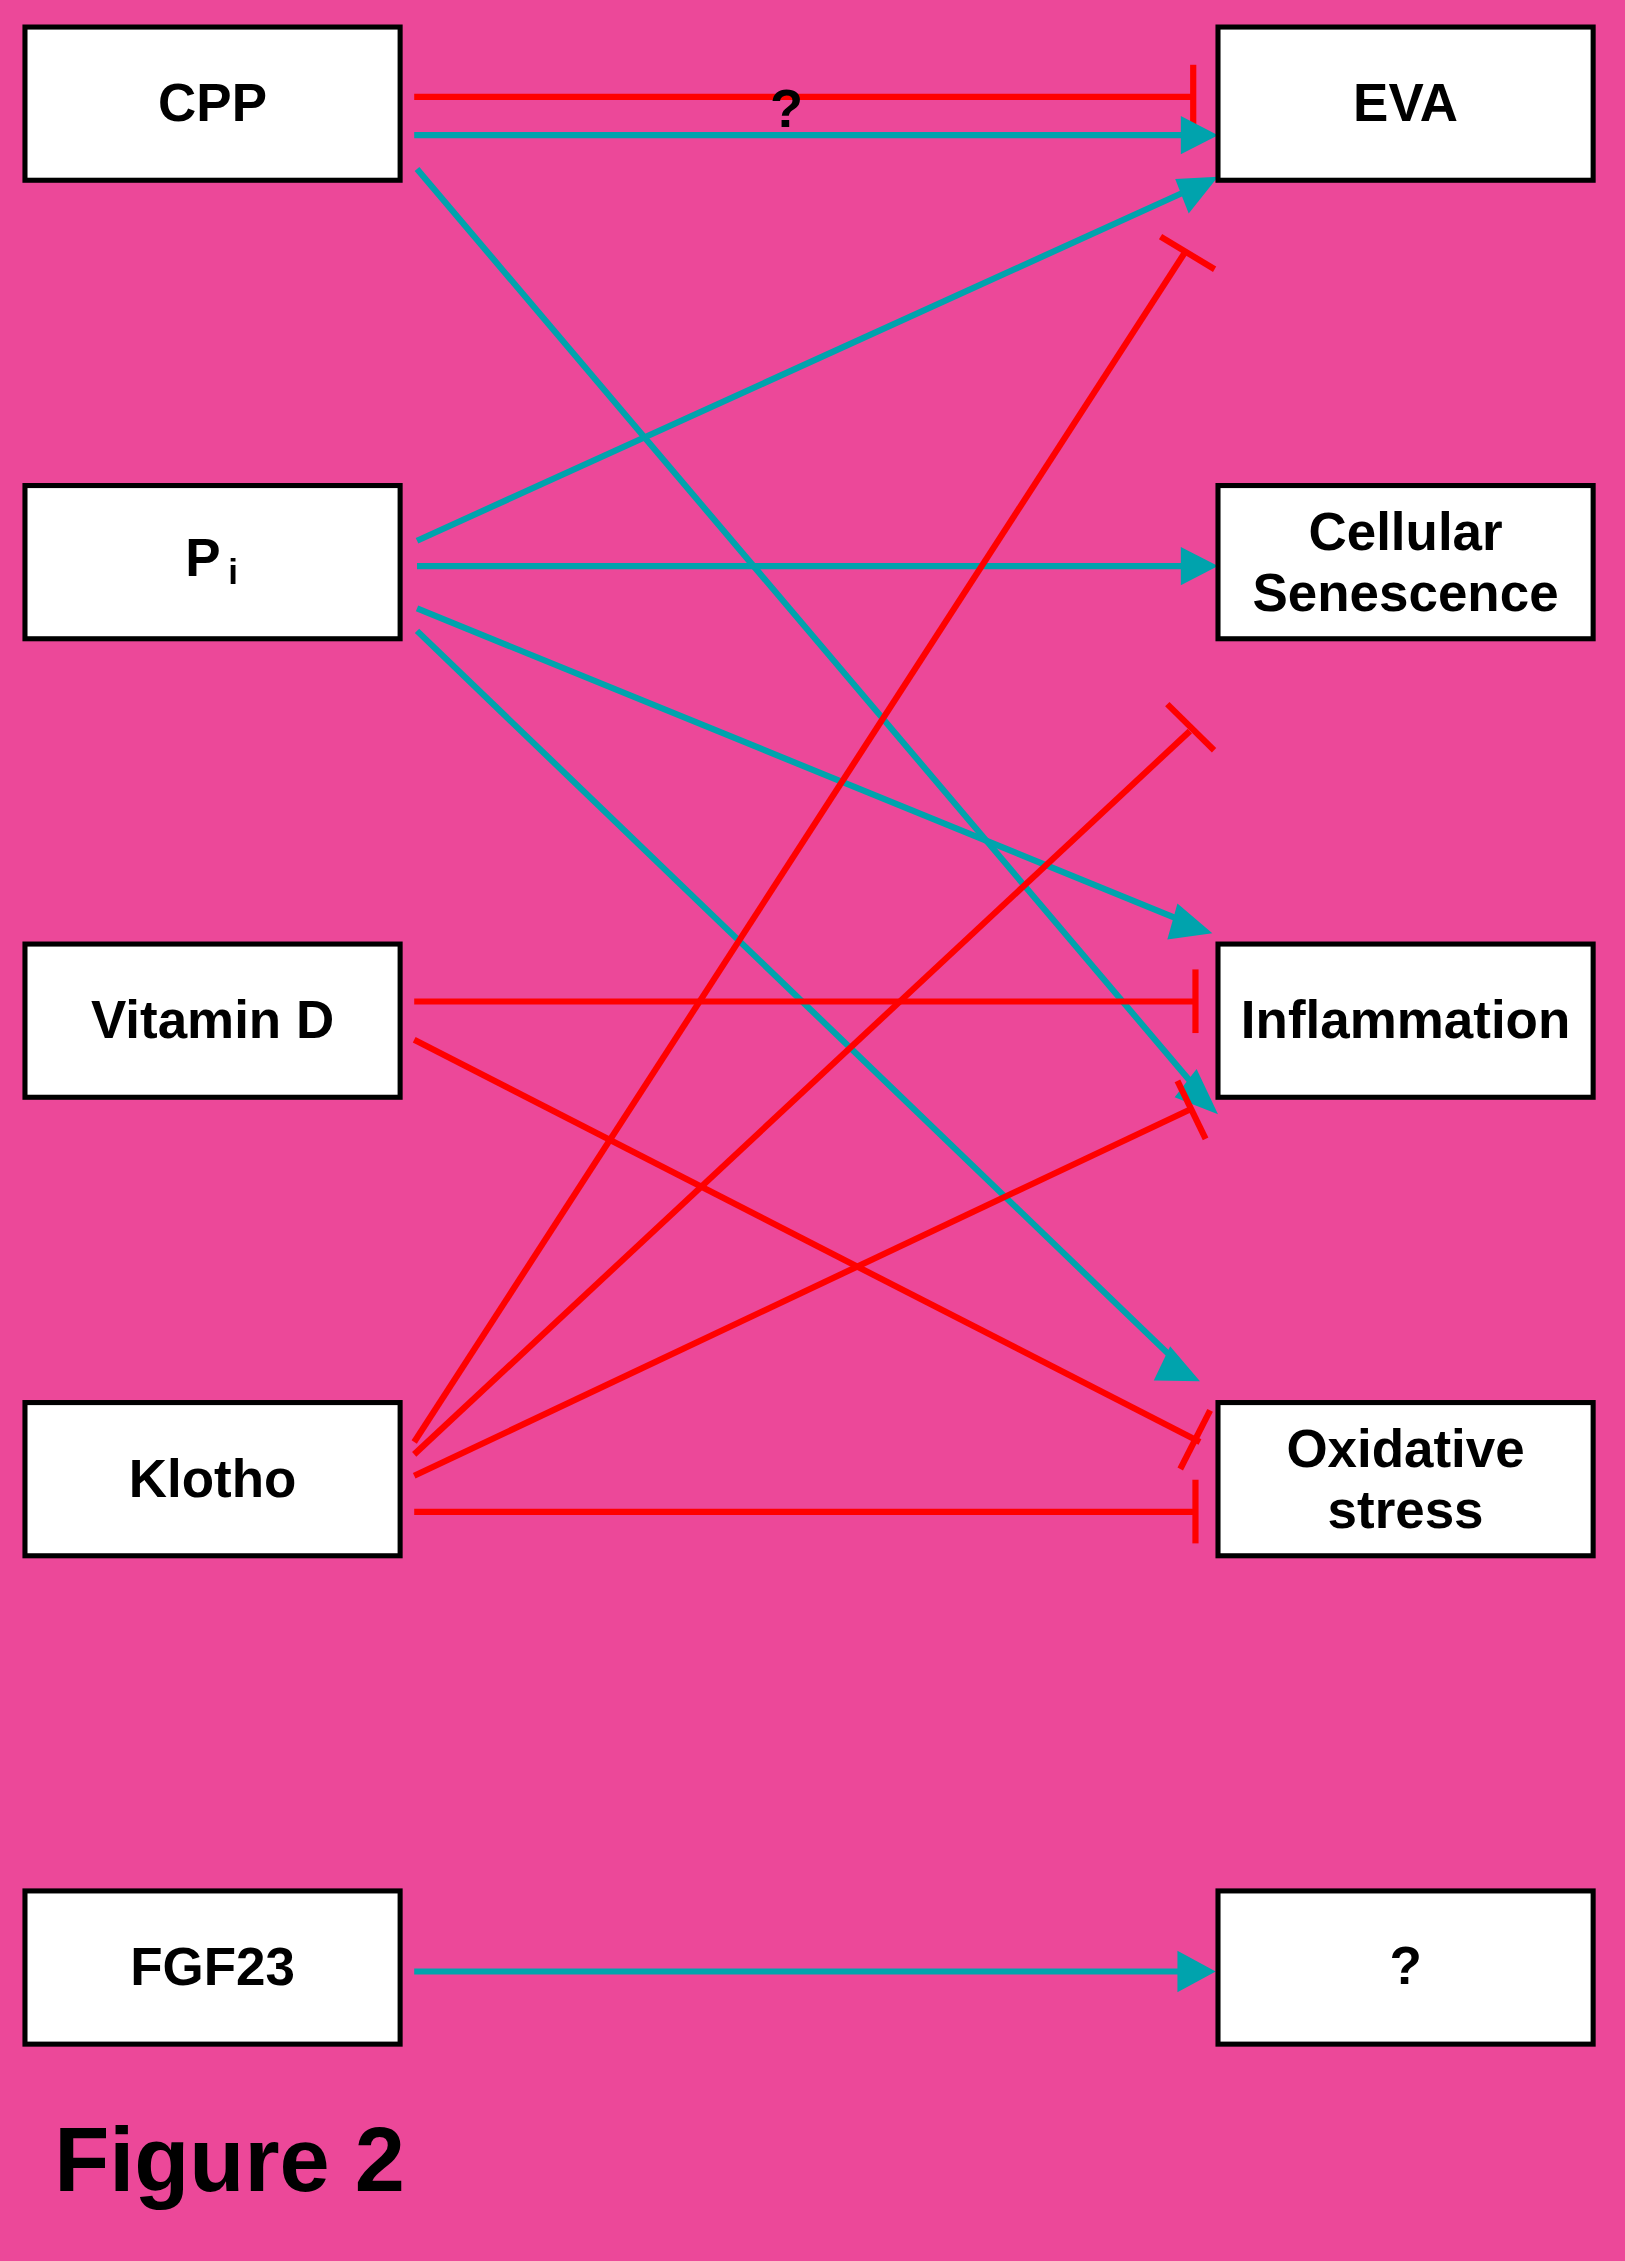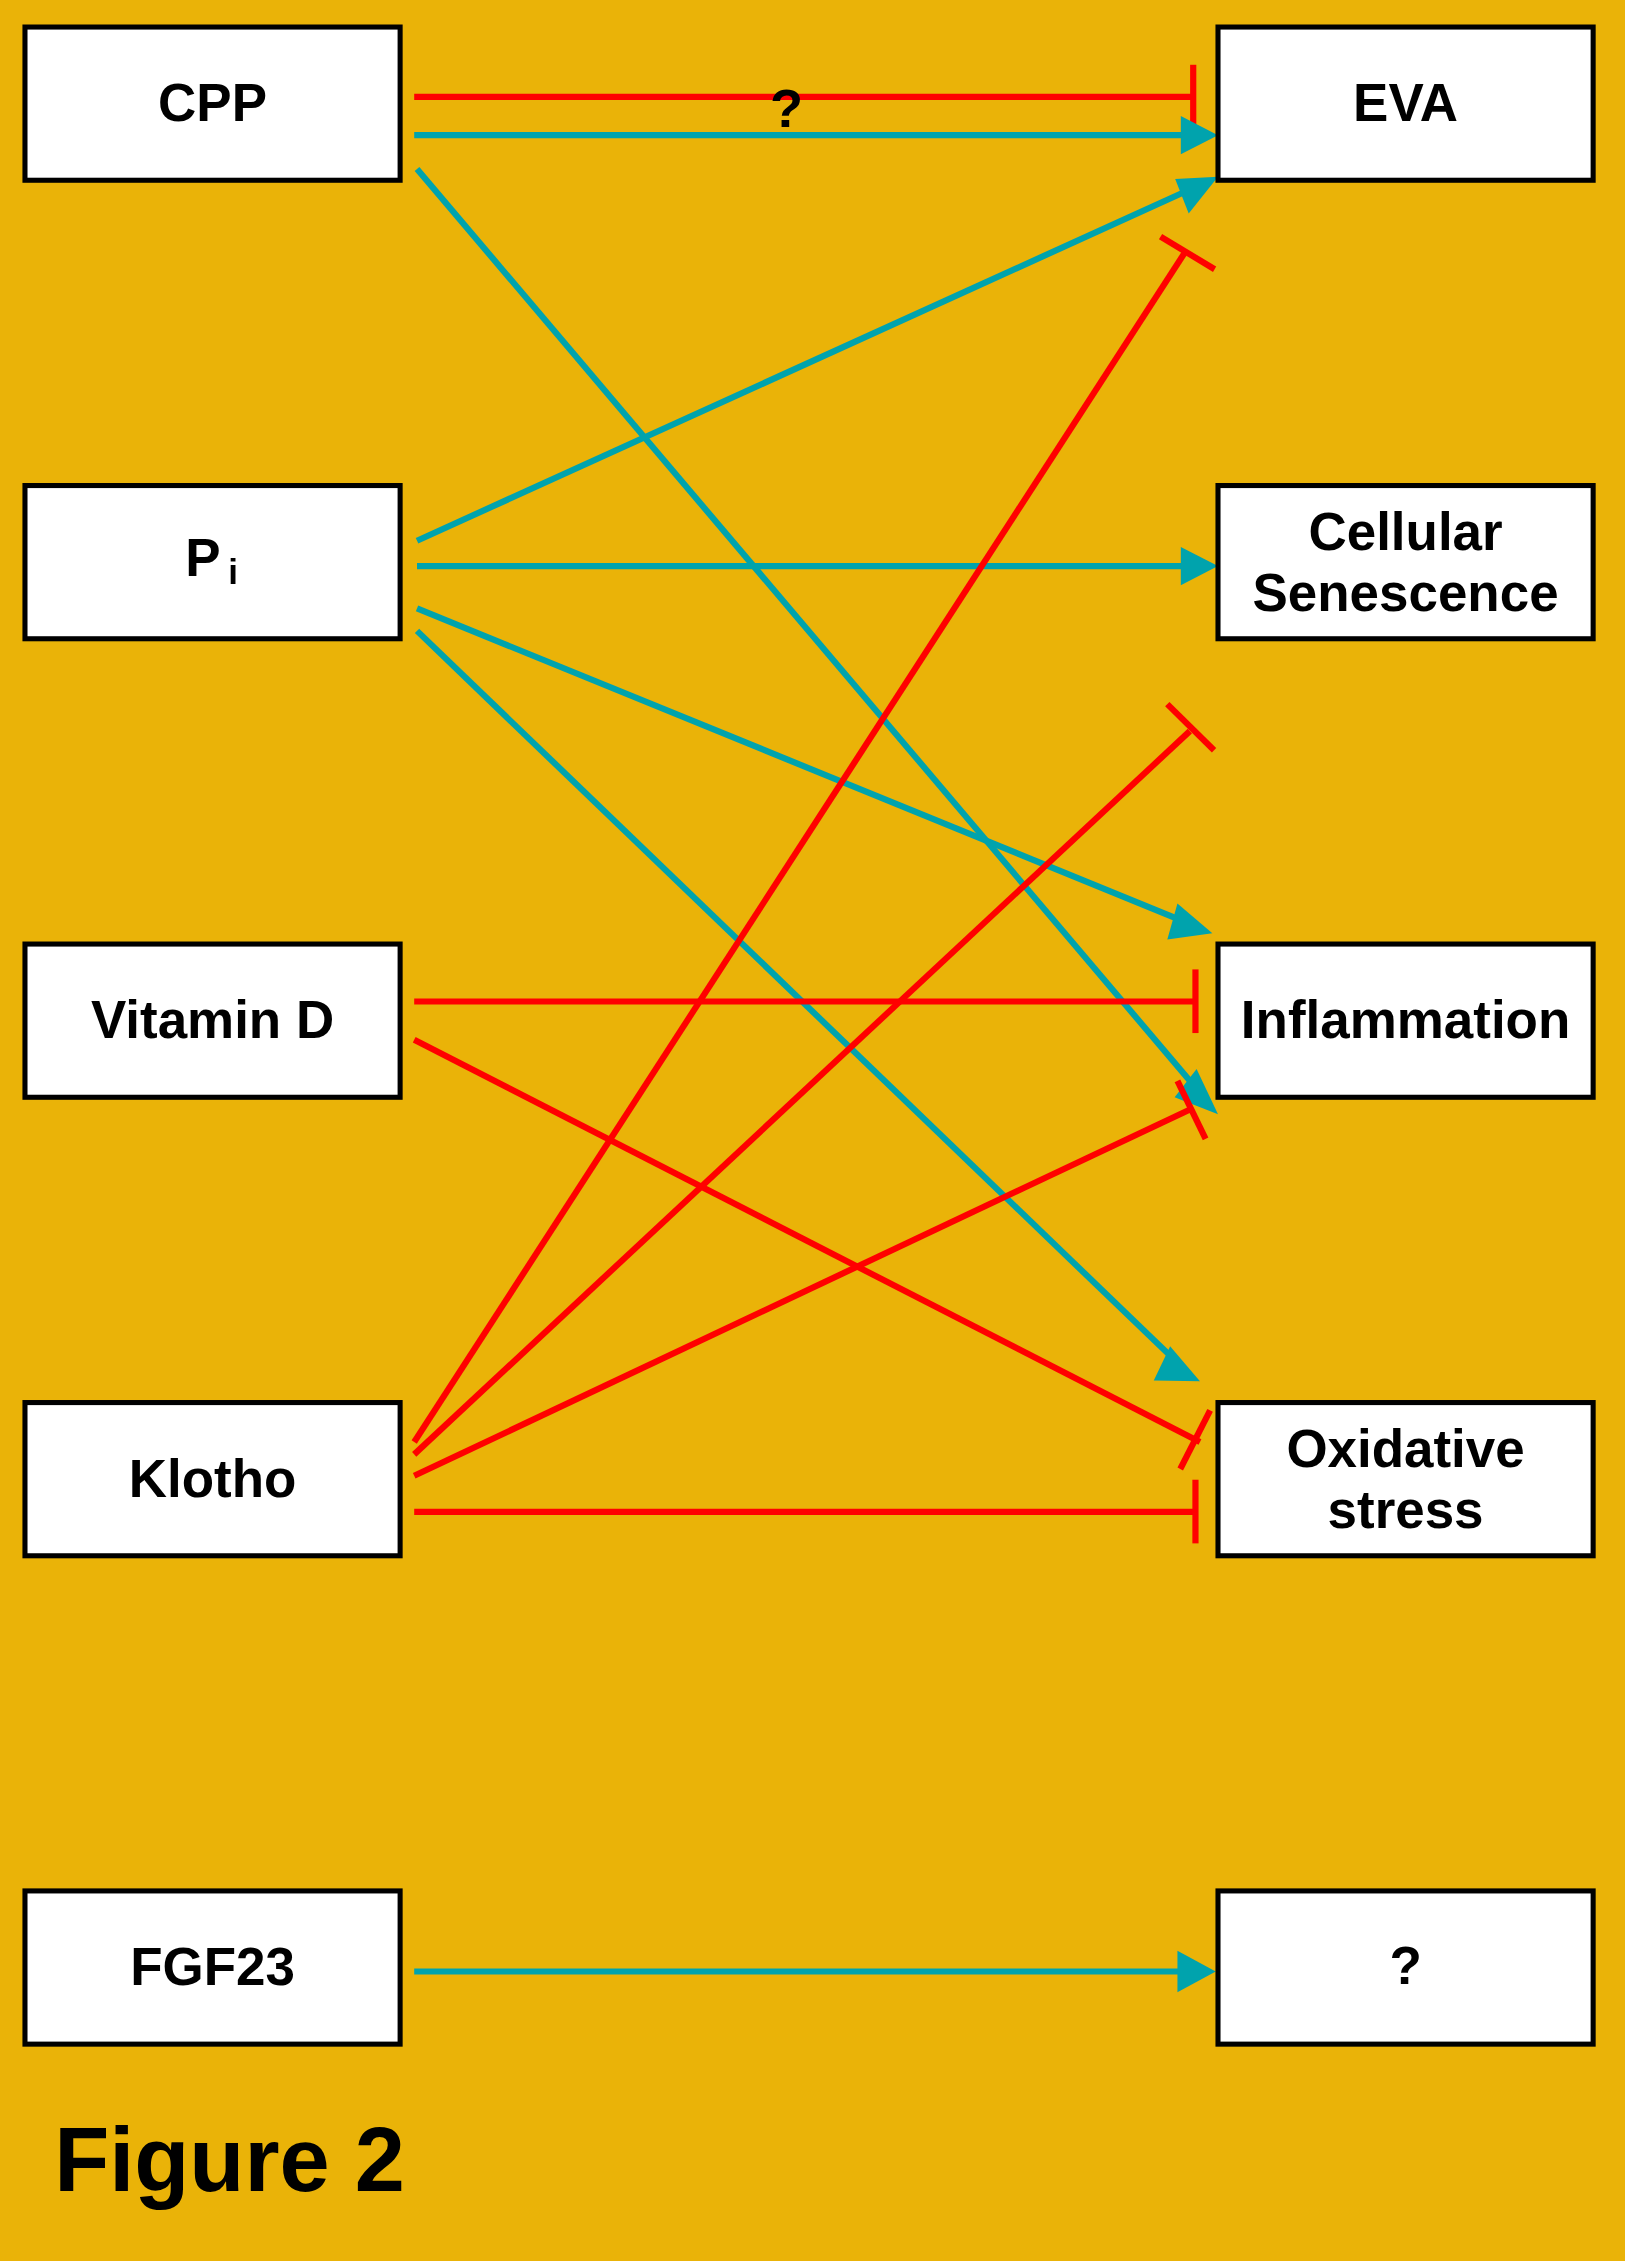--- a/index.html
+++ b/index.html
@@ -7,21 +7,21 @@
     padding: 0;
     background: #ffffff;
   }
   body {
     font-family: "Liberation Sans", sans-serif;
   }
   #figure-root {
     position: relative;
     width: 1626px;
     height: 2261px;
-    background: #eab308;
+    background: #ec4899;
     overflow: hidden;
   }
   #diagram-svg {
     position: absolute;
     left: 0;
     top: 0;
     width: 1626px;
     height: 2261px;
   }
   .node-box {

